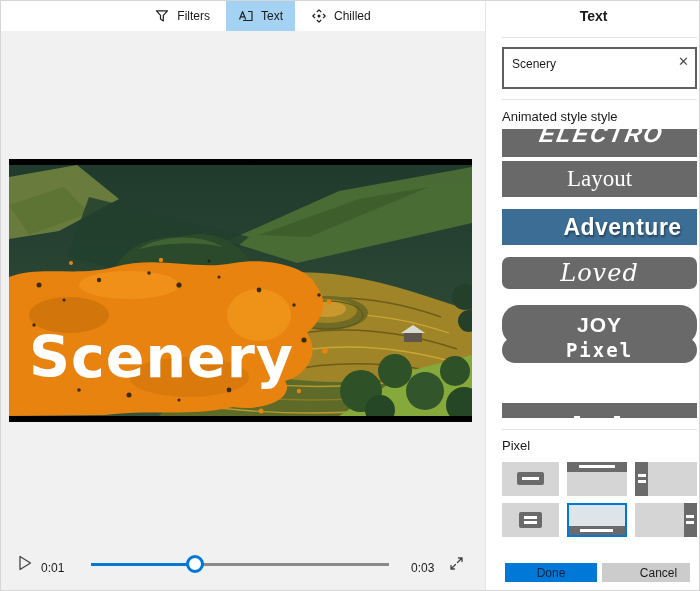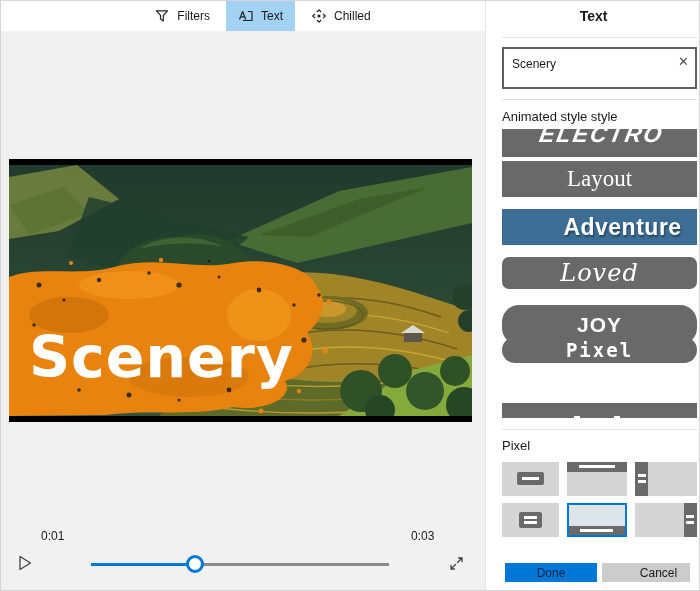--- a/index.html
+++ b/index.html
@@ -22,21 +22,21 @@
   .tool-btn.selected { background:#a3d2f2; }
   .tool-btn svg { display:block; }
   
   .preview {
     position:absolute; left:8px; top:158px; width:463px; height:263px; background:#000;
   }
   .preview svg { position:absolute; left:0; top:6px; width:463px; height:251px; }
   
   .icon-btn { background:transparent; border:none; cursor:pointer; padding:0; }
   .play-btn { position:absolute; left:15px; top:554px; width:18px; height:18px; }
-  .time { position:absolute; font-size:12px; color:#1a1a1a; top:528px; }
+  .time { position:absolute; font-size:12px; color:#1a1a1a; top:560px; }
   .time.current { left:40px; }
   .time.total { left:410px; }
   .slider { position:absolute; left:90px; top:554px; width:298px; height:18px; cursor:pointer; }
   .slider .fill { position:absolute; left:0; top:8px; width:104px; height:3px; background:#0078d7; }
   .slider .rest { position:absolute; left:104px; top:8px; width:194px; height:3px; background:#8a8a8a; }
   .slider .knob {
     position:absolute; left:95px; top:0; width:18px; height:18px; border-radius:50%;
     background:#fff; border:3px solid #0078d7;
   }
   .fullscreen-btn { position:absolute; left:447px; top:555px; width:17px; height:17px; }

